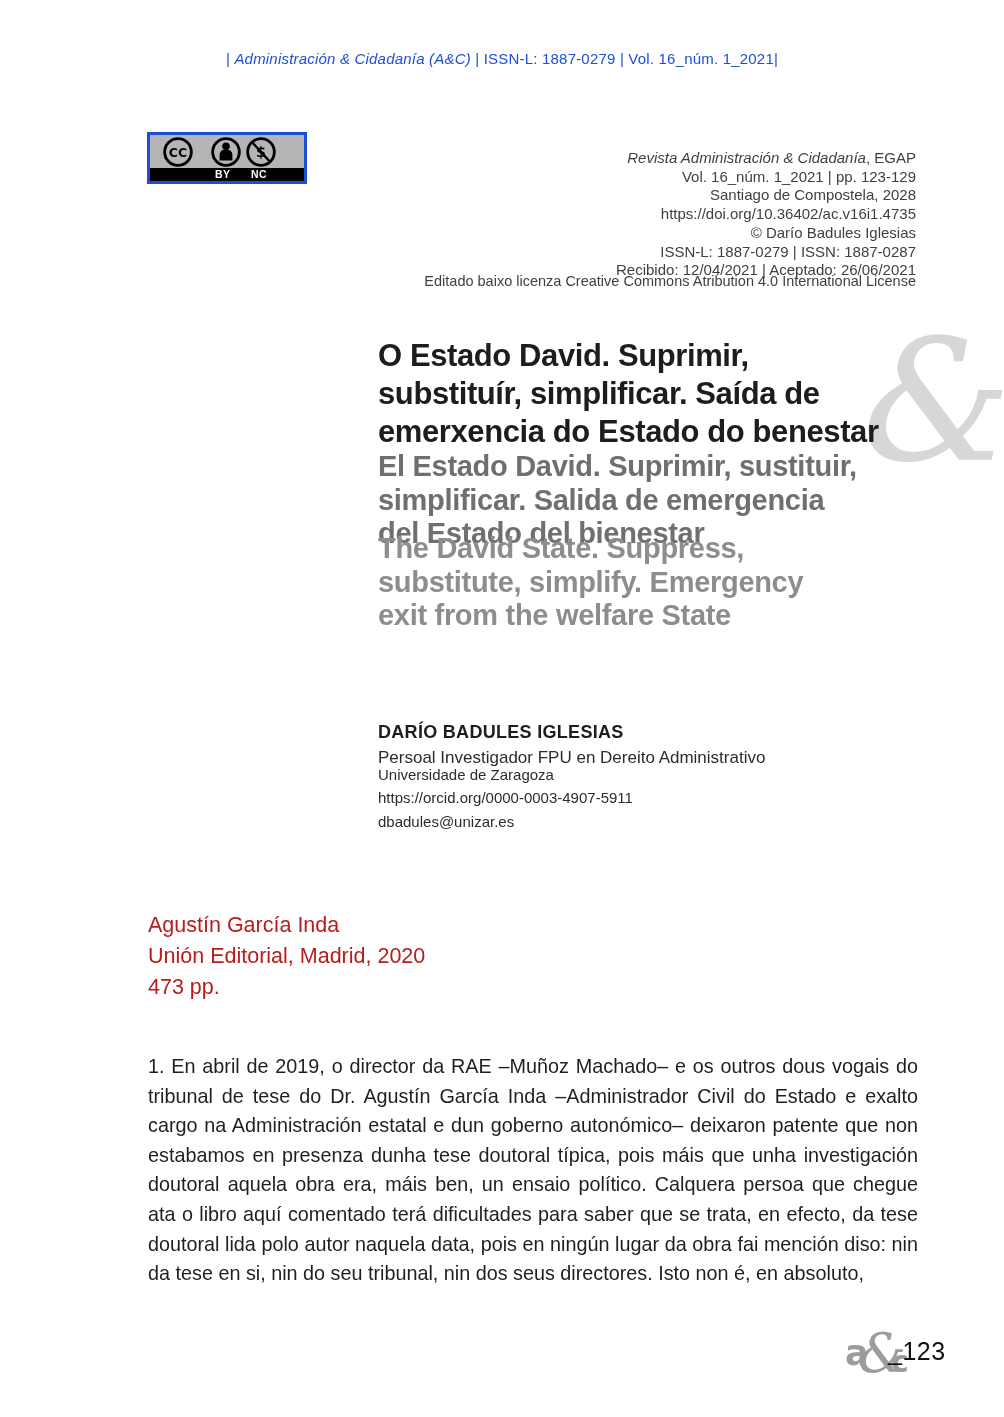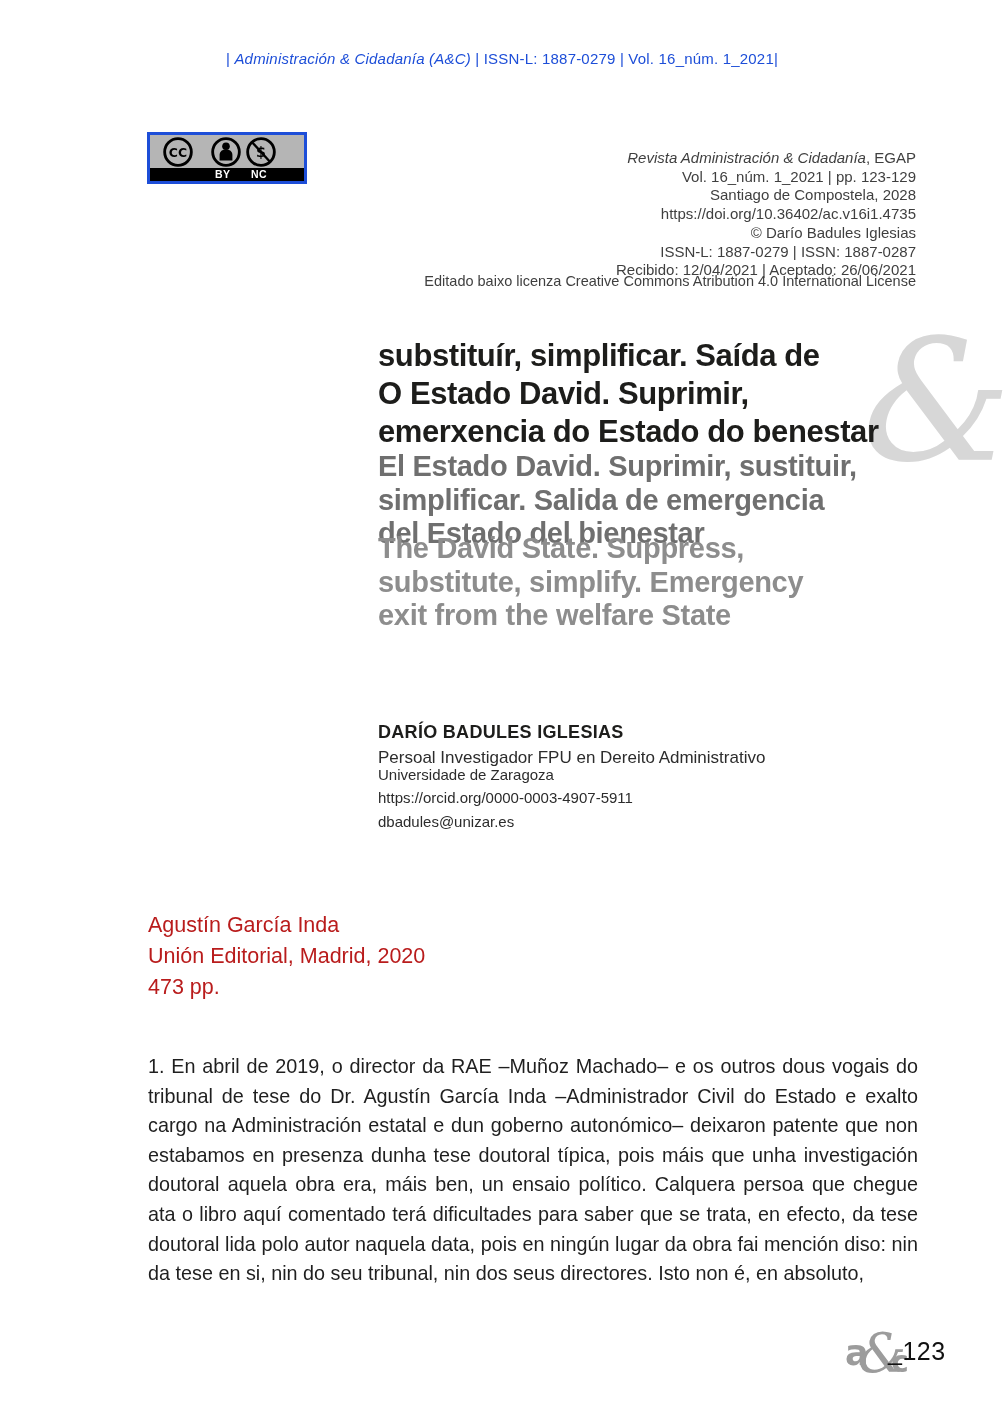--- a/index.html
+++ b/index.html
@@ -128,22 +128,22 @@
     <div>https://doi.org/10.36402/ac.v16i1.4735</div>
     <div>© Darío Badules Iglesias</div>
     <div>ISSN-L: 1887-0279 | ISSN: 1887-0287</div>
     <div>Recibido: 12/04/2021 | Aceptado: 26/06/2021</div>
   </div>
   <div class="license-note">Editado baixo licenza Creative Commons Atribution 4.0 International License</div>
 
   <div class="amp-watermark">&amp;</div>
 
   <h1 class="title-block title-gl" style="margin:0;">
+    <span class="title-line">O Estado David. Suprimir,</span>
     <span class="title-line">substituír, simplificar. Saída de</span>
-    <span class="title-line">O Estado David. Suprimir,</span>
     <span class="title-line">emerxencia do Estado do benestar</span>
   </h1>
   <h2 class="title-block title-es" style="margin:0;">
     <span class="title-line">El Estado David. Suprimir, sustituir,</span>
     <span class="title-line">simplificar. Salida de emergencia</span>
     <span class="title-line">del Estado del bienestar</span>
   </h2>
   <h2 class="title-block title-en" style="margin:0;">
     <span class="title-line">The David State. Suppress,</span>
     <span class="title-line">substitute, simplify. Emergency</span>

